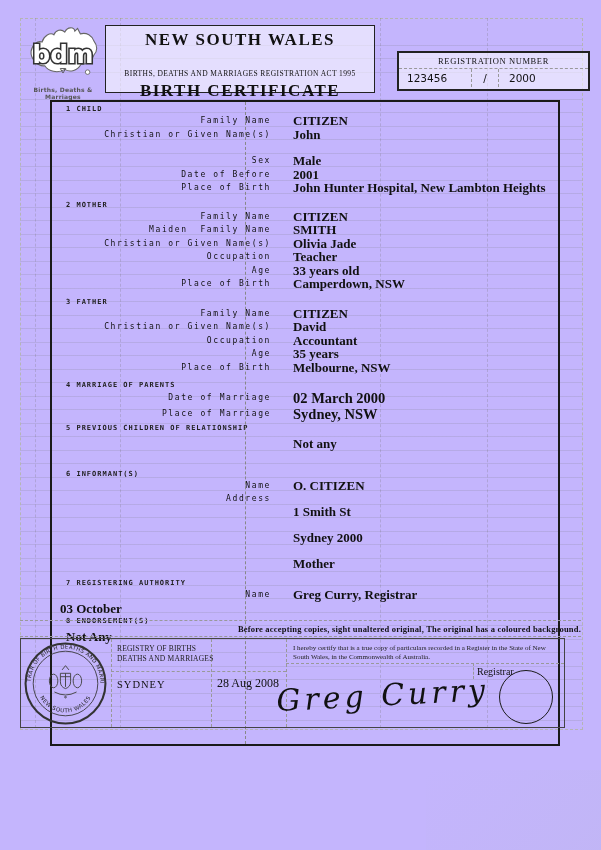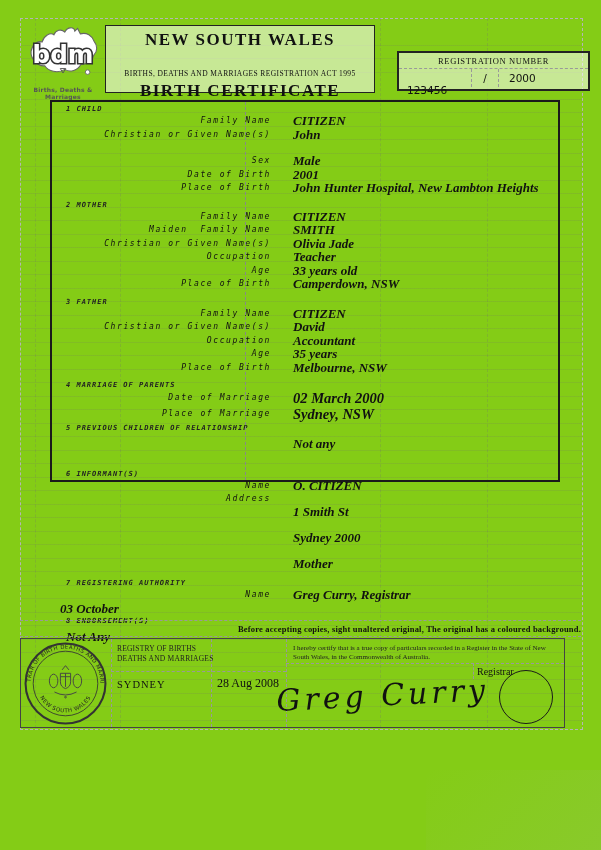--- a/index.html
+++ b/index.html
@@ -1,16 +1,16 @@
 <!DOCTYPE html>
 <html><head>
 <meta charset="utf-8">
 <style>
   html,body { margin:0; padding:0; background:#fff; }
-  .page { position:relative; width:601px; height:850px; background:#84cc16;
+  .page { position:relative; width:601px; height:850px; background:#c4b5fd;
           font-family:"Liberation Serif", serif; color:#111; overflow:hidden; }
 
   
   .scan-grid { position:absolute; left:20px; top:18px; width:561px; height:710px;
                border:1px dashed #b5b5b5;
                background-image:repeating-linear-gradient(to bottom,
                  rgba(0,0,0,0) 0px, rgba(0,0,0,0) 12.5px,
                  rgba(110,110,110,0.16) 12.5px, rgba(110,110,110,0.16) 13.5px); }
   .vline { position:absolute; top:18px; height:710px; width:0;
            border-left:1px dashed rgba(110,110,110,0.25); }
@@ -25,28 +25,28 @@
                border:1px solid #222; text-align:center; background:rgba(255,255,255,0.55); }
   .nsw-title { font-size:17px; font-weight:bold; letter-spacing:1.5px; margin-top:4px; }
   .act-line  { font-size:7.5px; letter-spacing:0.4px; margin-top:19px; }
   .cert-title{ font-size:17px; font-weight:bold; letter-spacing:1.5px; margin-top:3px; }
 
   .reg-box { position:absolute; left:397px; top:51px; width:193px; height:40px;
              border:2px solid #222; background:rgba(255,255,255,0.55); box-sizing:border-box; }
   .reg-label { text-align:center; font-size:8.5px; letter-spacing:0.6px; padding:3px 0 2px 0;
                border-bottom:1px dashed #999; }
   .reg-vals { display:flex; font-family:"DejaVu Sans", sans-serif; font-size:10.5px; height:18px; }
-  .reg-num  { width:64px; padding:3px 0 0 8px;margin-top:12px; }
+  .reg-num  { width:64px; padding:3px 0 0 8px; }
   .reg-sep  { width:26px; text-align:center; padding-top:3px;
               border-left:1px dashed #999; border-right:1px dashed #999; }
   .reg-year { flex:1; padding:3px 0 0 10px; }
 
   
-  .main-box { position:absolute; left:50px; top:100px; width:510px; height:382px;
-              border:2px solid #1a1a1a; box-sizing:border-box;font-style:italic; }
+  .main-box { position:absolute; left:50px; top:100px; width:510px; height:646px;
+              border:2px solid #1a1a1a; box-sizing:border-box; }
   .label-divider { position:absolute; left:193px; top:0; height:100%; width:0;
                    border-left:1px dashed #888; }
   .sec-h { font-family:"DejaVu Sans Mono", monospace; font-size:7px; font-weight:bold;
            letter-spacing:1px; color:#222; padding-left:14px; height:9px; line-height:9px; }
   .frow { display:flex; min-height:13.5px; line-height:13.5px; }
   .flabel { width:179px; padding-right:14px; text-align:right;
             font-family:"DejaVu Sans Mono", monospace; font-size:8px; letter-spacing:1.6px;
             color:#111; white-space:pre;padding-left:40px; }
   .fval { flex:1; padding-left:8px; font-weight:bold; font-size:13px;
           font-family:"Liberation Serif", serif; }
@@ -127,21 +127,21 @@
         <div class="frow">
           <div class="flabel">Christian or Given Name(s)</div>
           <div class="fval">John</div>
         </div>
         <div class="spacer"></div>
         <div class="frow">
           <div class="flabel">Sex</div>
           <div class="fval">Male</div>
         </div>
         <div class="frow">
-          <div class="flabel">Date of Birth</div>
+          <div class="flabel">Date of Before</div>
           <div class="fval">2001</div>
         </div>
         <div class="frow">
           <div class="flabel">Place of Birth</div>
           <div class="fval">John Hunter Hospital, New Lambton Heights</div>
         </div>
       </div>
       <div class="sec">
         <div class="sec-h" style="margin-top: 6px;">2 MOTHER</div>
         <div class="frow">

